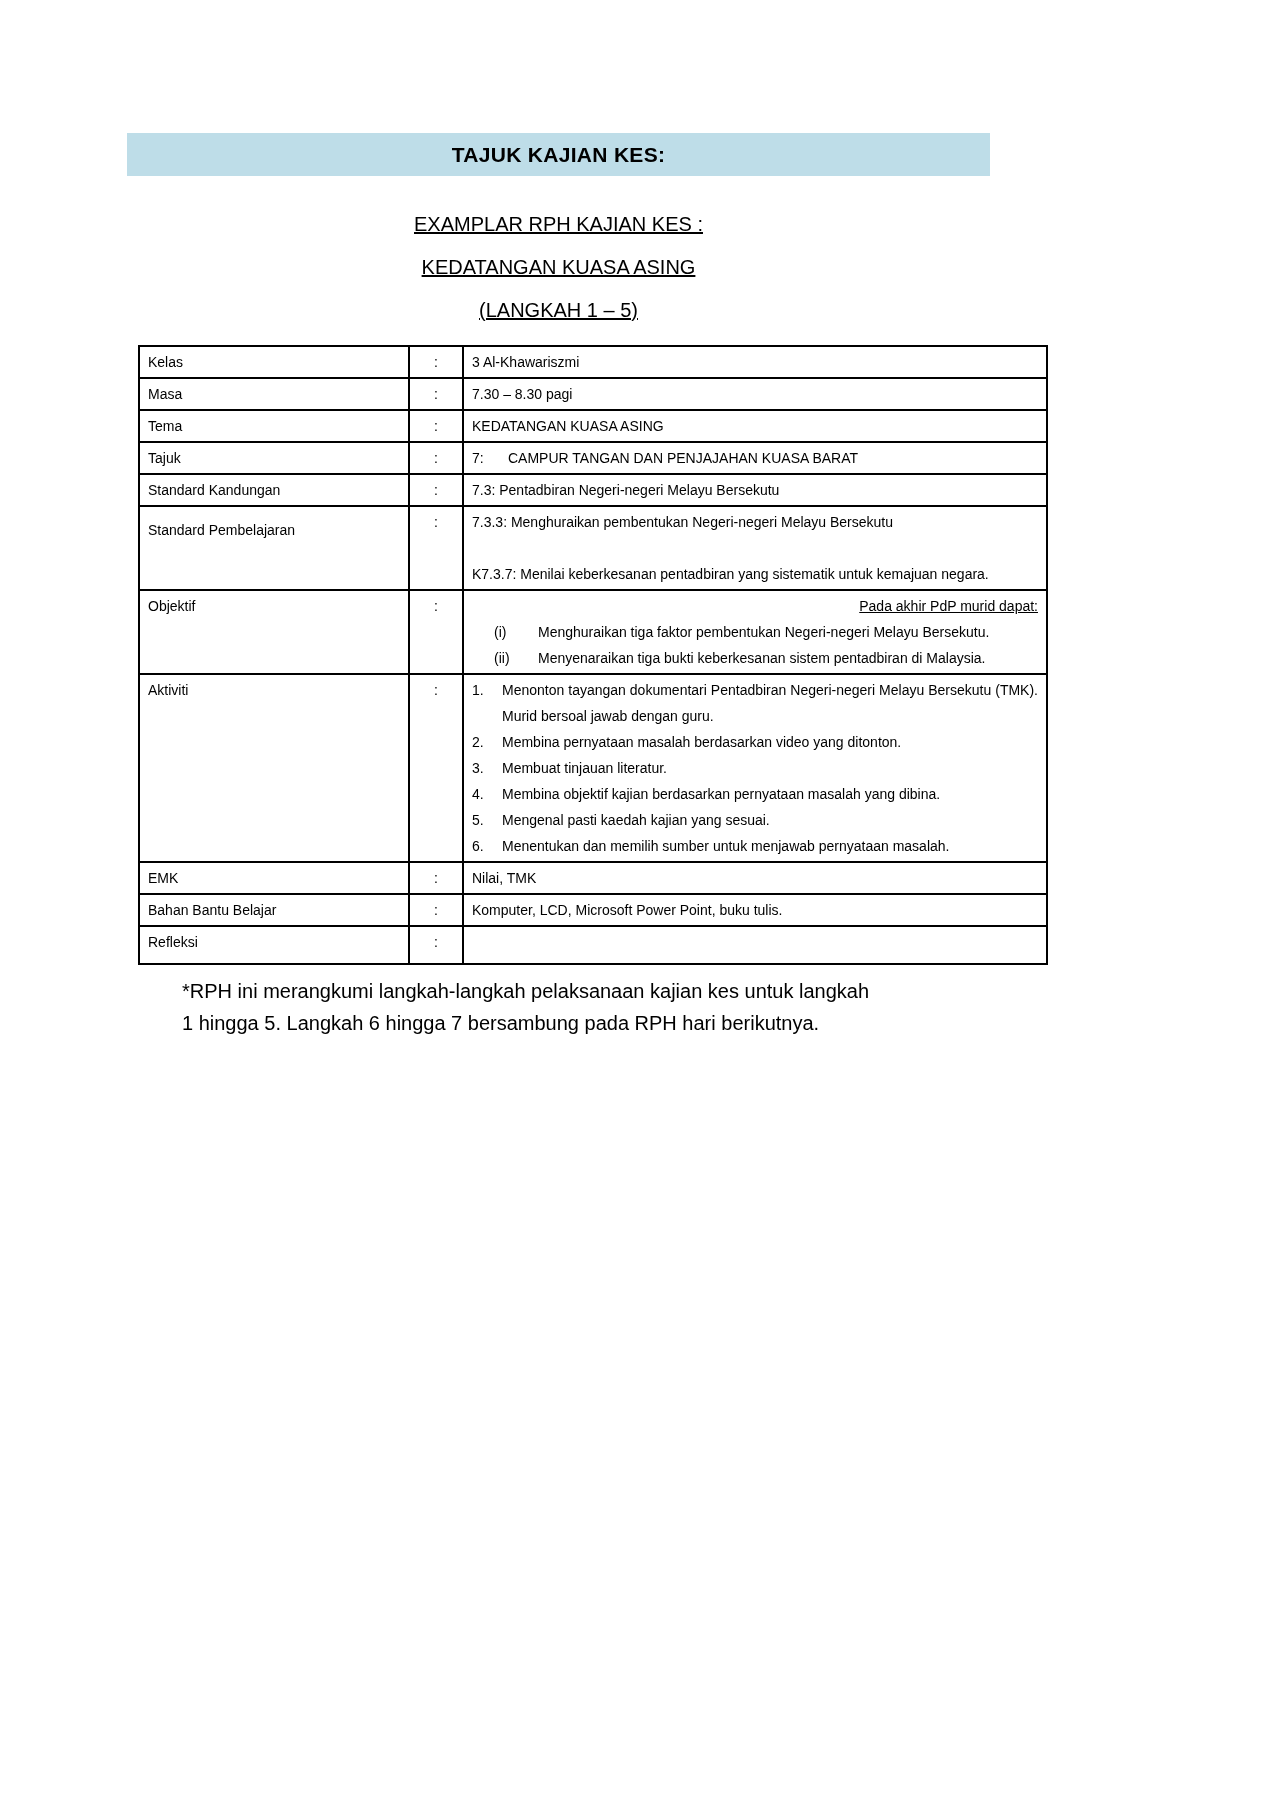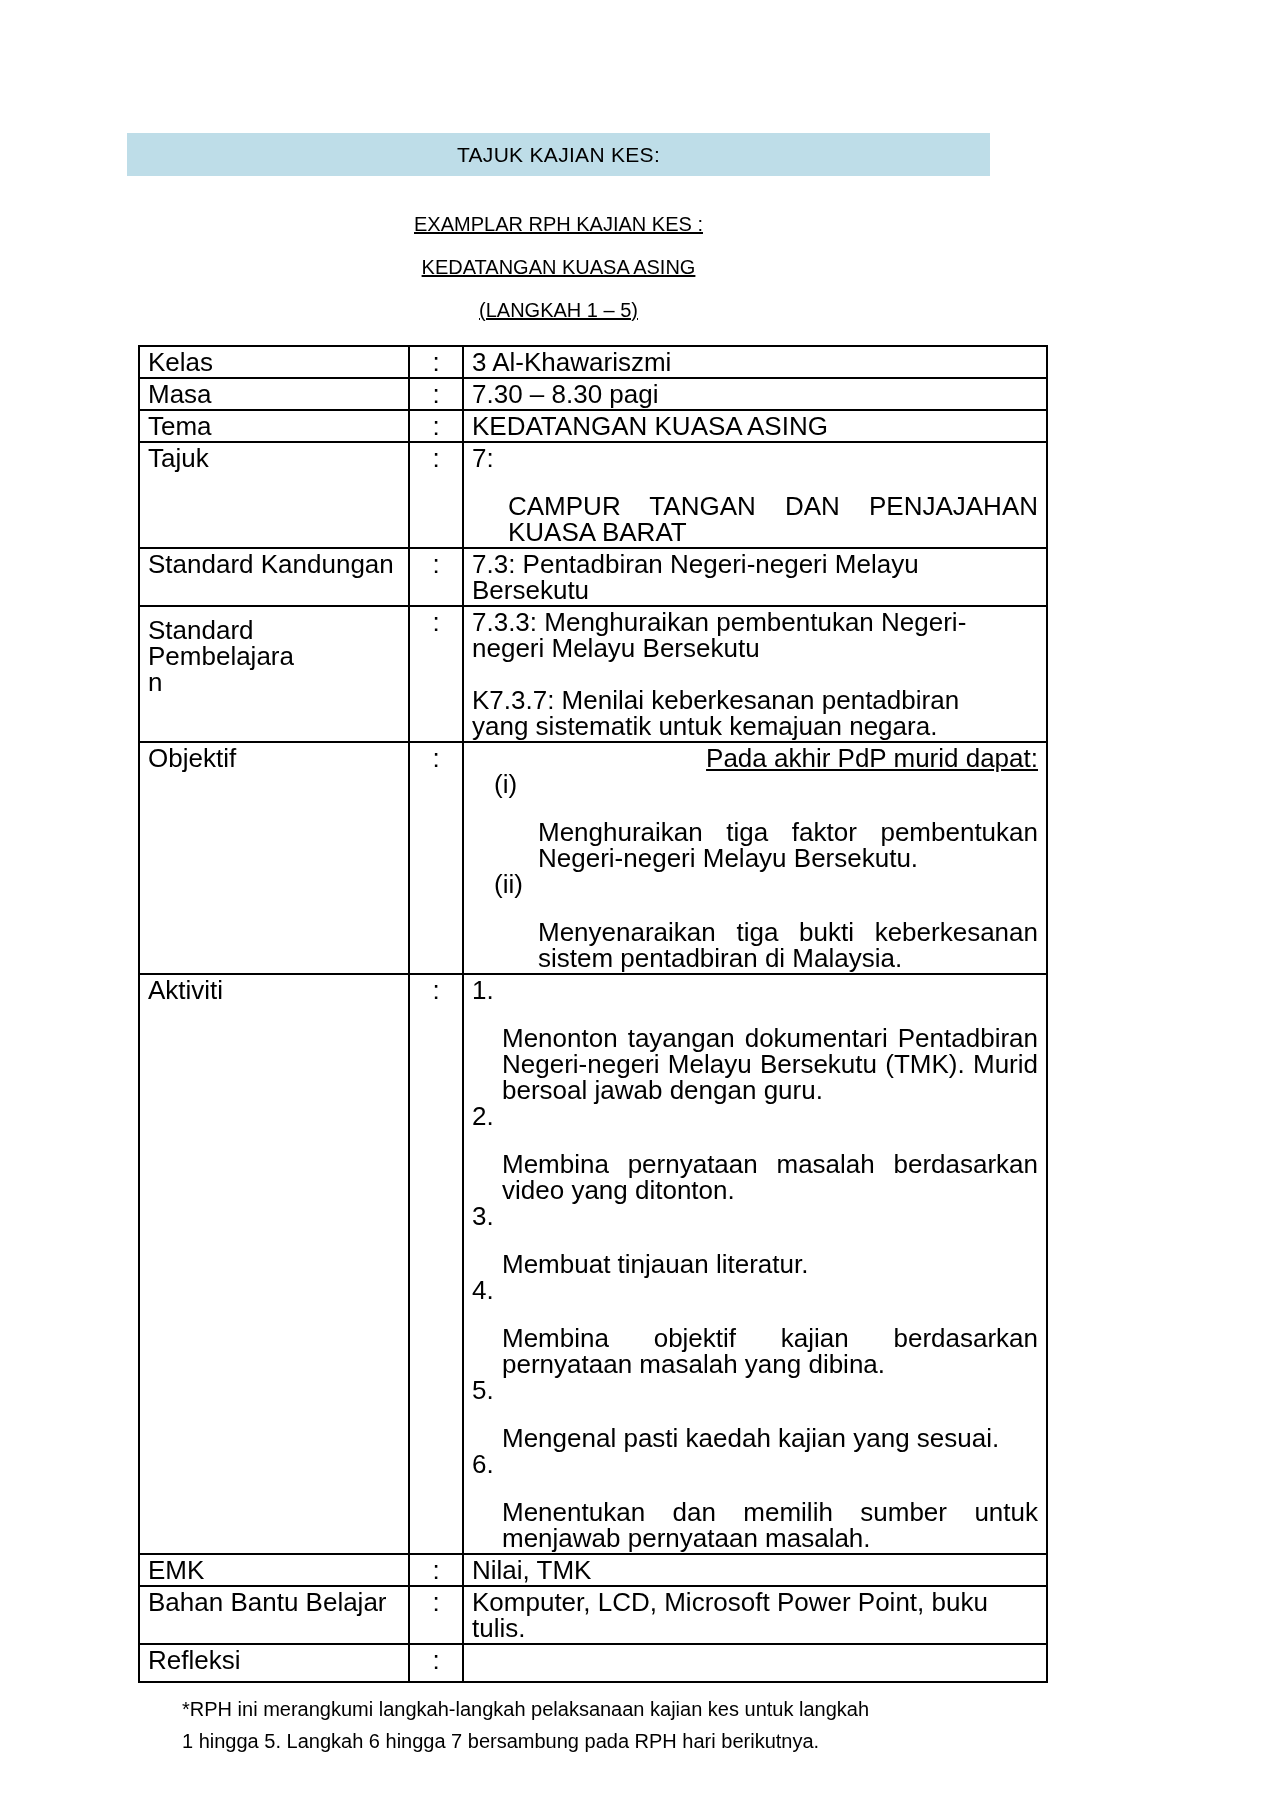--- a/index.html
+++ b/index.html
@@ -15,21 +15,21 @@
   .titlebar {
     position: absolute;
     left: 127px;
     top: 133px;
     width: 863px;
     height: 43px;
     background: var(--title-bar-bg, #bedde8);
     display: flex;
     align-items: center;
     justify-content: center;
-    font-weight: 400;
+    font-weight: 700;
     font-size: 21px;
     letter-spacing: 0.3px;
   }
 
   .headings {
     position: absolute;
     left: 127px;
     top: 212px;
     width: 863px;
     text-align: center;
@@ -45,40 +45,40 @@
     position: absolute;
     left: 138px;
     top: 345px;
     width: 854px;
   }
 
   table.doc {
     border-collapse: collapse;
     table-layout: fixed;
     width: 854px;
-    font-size: 26px;
+    font-size: 14px;
   }
   table.doc td {
     border: 2px solid var(--border, #000000);
     vertical-align: top;
     padding: 2px 8px;
     line-height: 26px;
     overflow-wrap: break-word;
   }
   td.c-label { width: 252px; }
   td.c-colon { width: 36px; text-align: center; padding-left: 2px; padding-right: 2px; }
   td.c-value { width: 566px; }
 
   .wrap-narrow { display: inline-block; max-width: 150px; margin-top: 8px; }
 
   .hang { display: flex; }
   .hang .mk  { flex: 0 0 36px; }
   .hang .mk2 { flex: 0 0 30px; }
   .hang .mk3 { flex: 0 0 44px; }
-  .hang .tx  { flex: 1; text-align: justify; margin-top: 48px; }
+  .hang .tx  { flex: 1; text-align: justify; }
 
   .sp-para { max-width: 520px; }
   .sp-first { margin-bottom: 26px; }
 
   .pb-sp  { padding-bottom: 32px; }
   .pb-obj { padding-bottom: 26px; }
   .pb-akt { padding-bottom: 10px; }
 
   .obj-list { padding-left: 22px; }
   .u { text-decoration: underline; text-align: right; }

